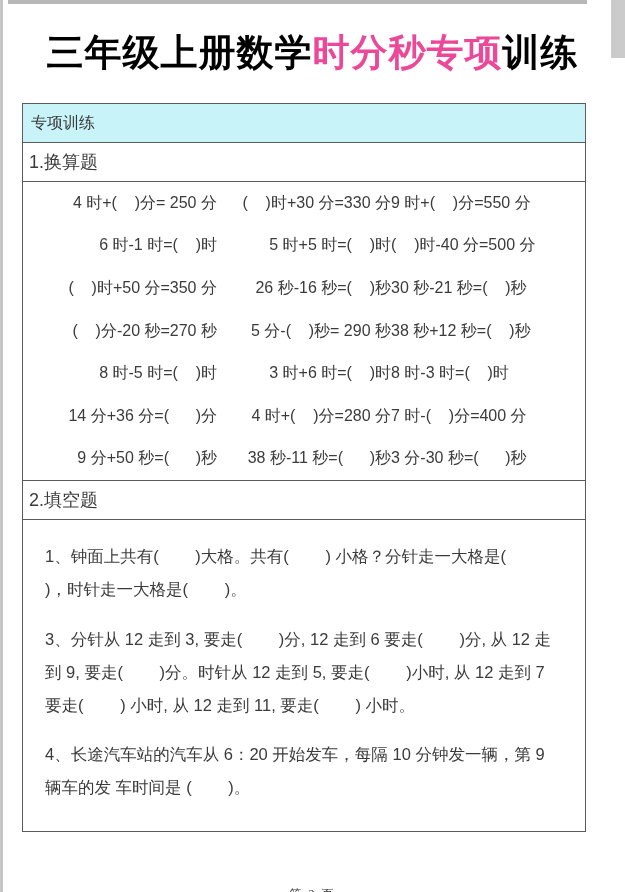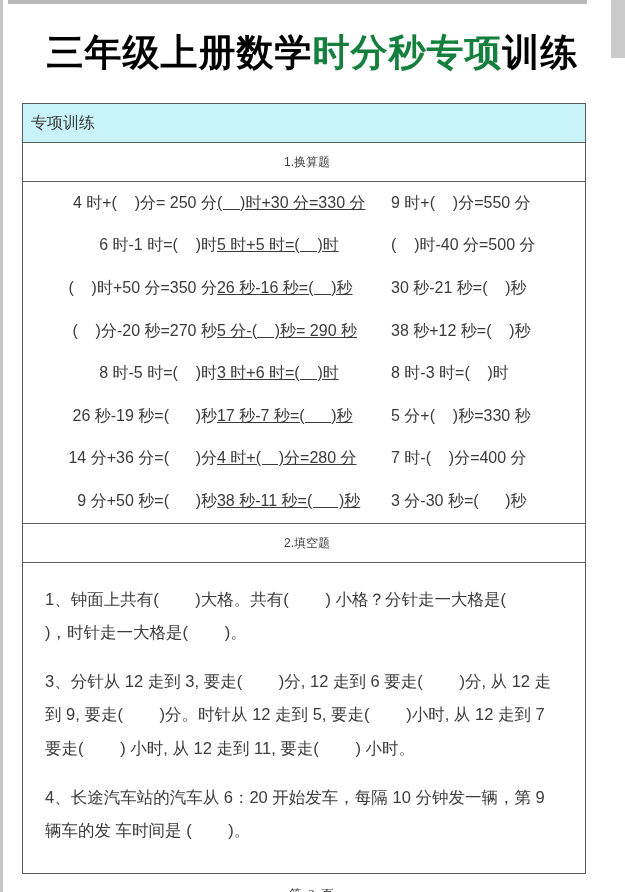--- a/index.html
+++ b/index.html
@@ -21,21 +21,21 @@
     padding-top:30px;
     text-align:center;
     font-family:"Liberation Serif","DejaVu Serif",serif;
     font-weight:900;
     font-size:37px;
     line-height:1.25;
     letter-spacing:1px;
     color:#000000;
     white-space:nowrap;
   }
-  .title .hl{color:#15803d;}
+  .title .hl{color:#ec4899;}
 
   .worksheet{
     position:absolute;
     left:22px;top:103px;
     width:564px;
     border:1px solid #5b5b5b;
     background:#ffffff;
     box-sizing:border-box;
   }
   .ws-header{
@@ -44,37 +44,36 @@
     height:38px;
     line-height:38px;
     padding-left:8px;
     font-size:16px;
   }
   .ws-section-title{
     border-bottom:1px solid #5b5b5b;
     height:38px;
     line-height:38px;
     padding-left:6px;
-    font-size:12px;
-    text-align:center;
+    font-size:18px;
   }
   .conv-block{
     border-bottom:1px solid #5b5b5b;
     padding:0 6px;
   }
   .conv-row{
     display:grid;
     grid-template-columns:1.08fr 1fr 1.08fr;
     height:42.6px;
     align-items:center;
     font-size:16px;
     white-space:pre;
   }
   .conv-row .c1{text-align:right;}
-  .conv-row .c2{text-align:left;text-decoration:underline;}
+  .conv-row .c2{text-align:right;}
   .conv-row .c3{text-align:left;}
   .fill-block{
     padding:4px 7px 10px 6px;
   }
   .fill-block p{
     margin:16px;
     font-size:16.5px;
     line-height:33.2px;
     white-space:pre-wrap;
     word-break:break-all;
@@ -125,25 +124,20 @@
         <span class="c1">(    )分-20 秒=270 秒</span>
         <span class="c2">5 分-(    )秒= 290 秒</span>
         <span class="c3">38 秒+12 秒=(    )秒</span>
       </div>
       <div class="conv-row">
         <span class="c1">8 时-5 时=(    )时</span>
         <span class="c2">3 时+6 时=(    )时</span>
         <span class="c3">8 时-3 时=(    )时</span>
       </div>
       <div class="conv-row">
-        <span class="c1">26 秒-19 秒=(      )秒</span>
-        <span class="c2">17 秒-7 秒=(      )秒</span>
-        <span class="c3">5 分+(    )秒=330 秒</span>
-      </div>
-      <div class="conv-row">
         <span class="c1">14 分+36 分=(      )分</span>
         <span class="c2">4 时+(    )分=280 分</span>
         <span class="c3">7 时-(    )分=400 分</span>
       </div>
       <div class="conv-row">
         <span class="c1">9 分+50 秒=(      )秒</span>
         <span class="c2">38 秒-11 秒=(      )秒</span>
         <span class="c3">3 分-30 秒=(      )秒</span>
       </div>
     </div>

